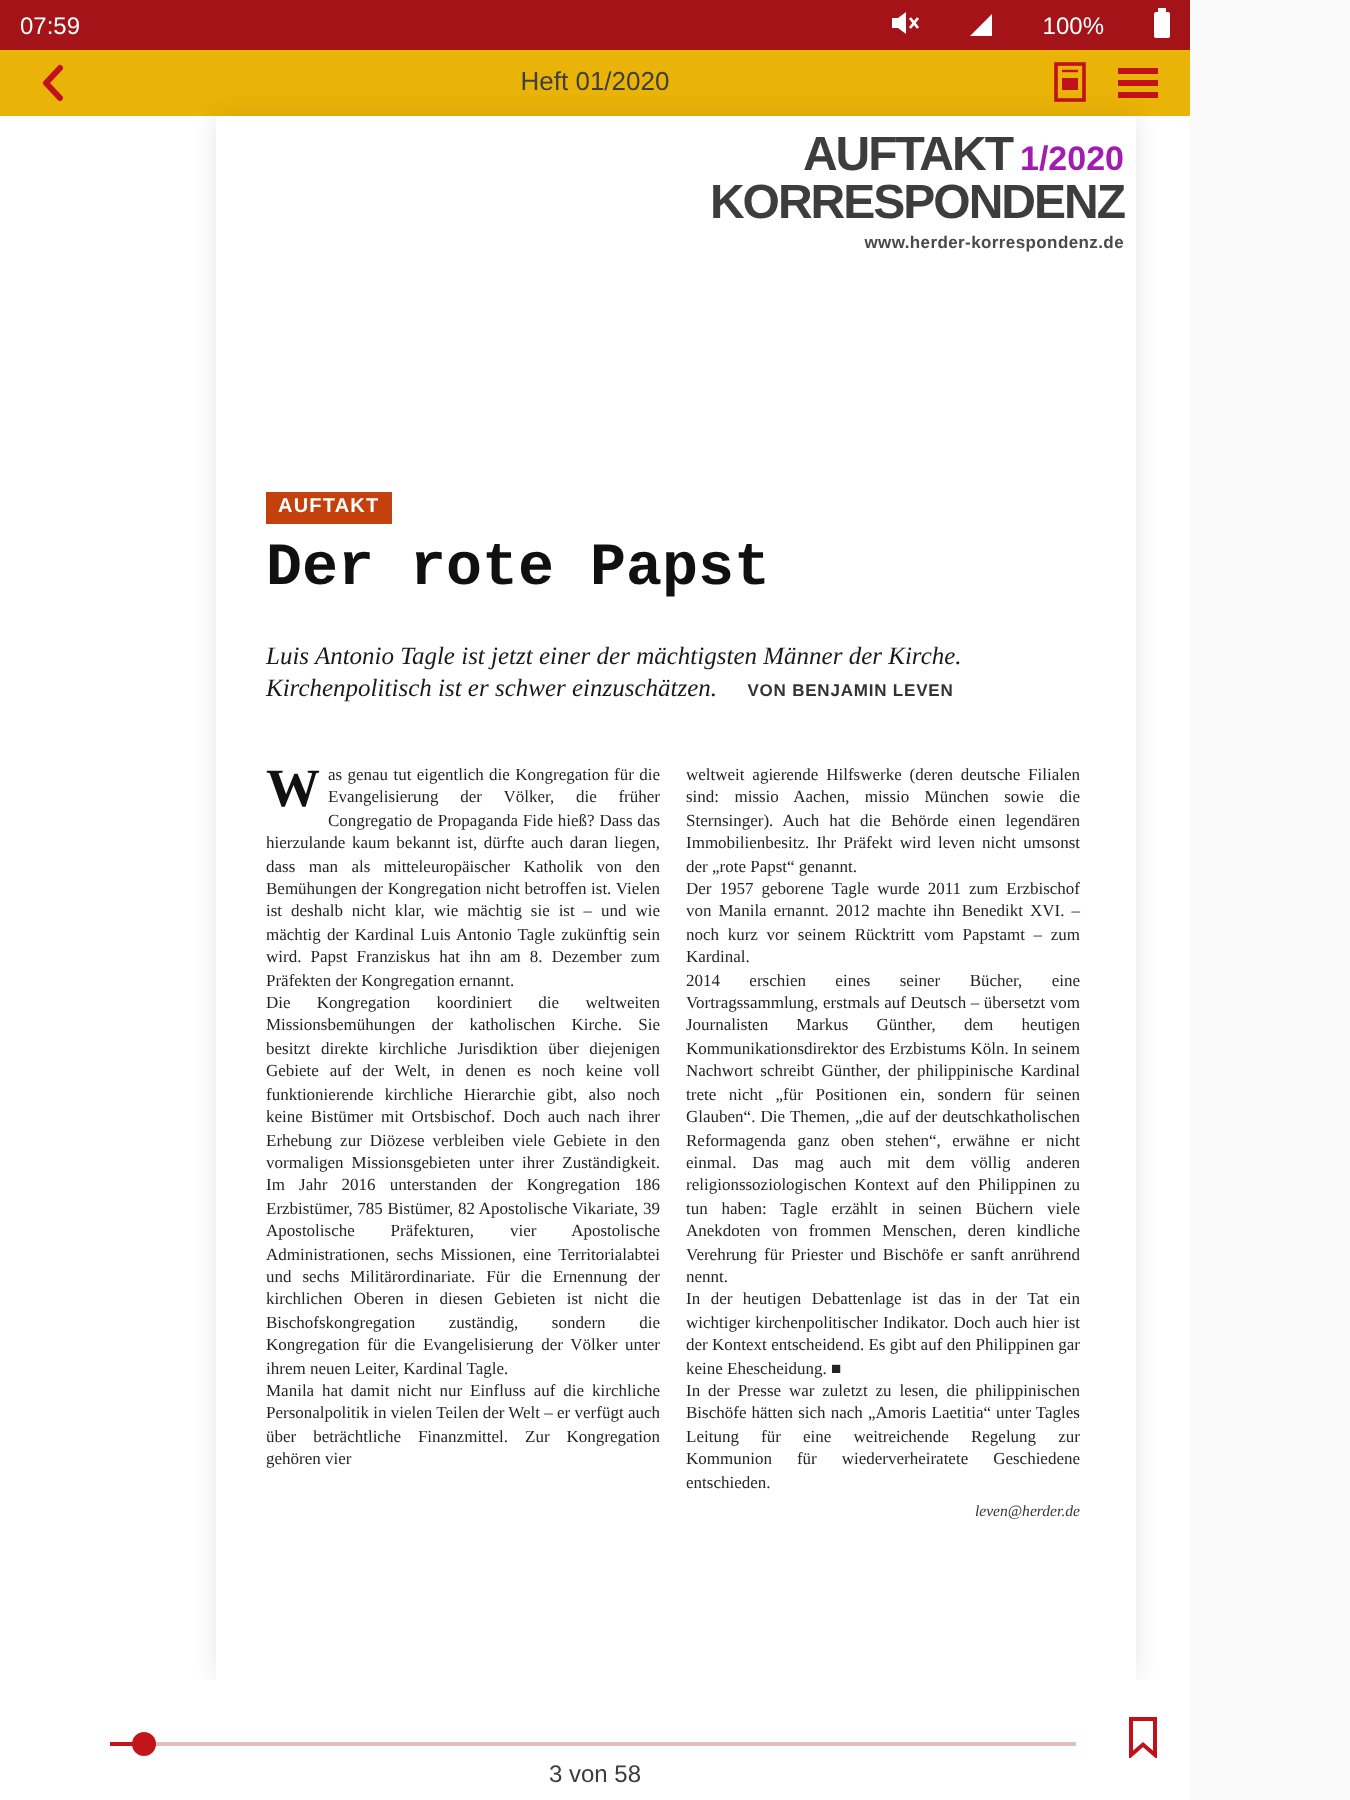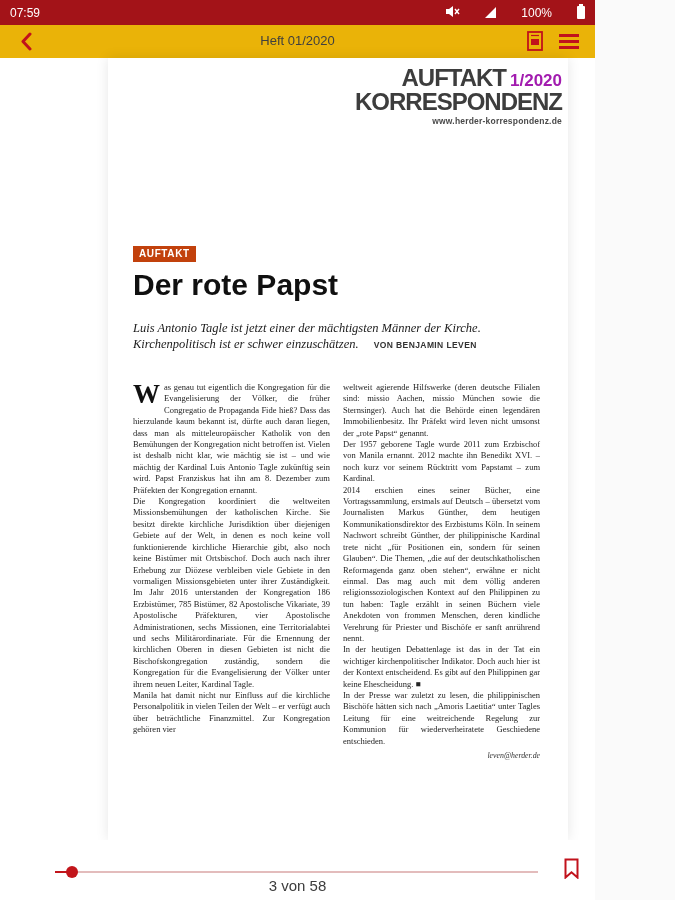--- a/index.html
+++ b/index.html
@@ -42,21 +42,21 @@
   .brand-issue { color:#a21caf; font-size:17px; font-weight:bold;
     letter-spacing:0; margin-left:4px; }
   .brand-url { font-weight:bold; font-size:8.5px; color:#4a4a4a;
     letter-spacing:0.2px; margin-top:3px; line-height:1.2; }
 
   .kicker { position:absolute; top:188px; left:25px; background:#c2410c;
     color:#fff; font-weight:bold; font-size:10px; letter-spacing:0.6px;
     padding:2px 6px 3px 6px; }
 
   .headline { position:absolute; top:210px; left:25px;
-    font-family:Liberation Sans, sans-serif; font-weight:bold; font-size:30px;
+    font-family:Liberation Mono, monospace; font-weight:bold; font-size:30px;
     color:#101010; }
 
   .standfirst { position:absolute; top:262px; left:25px; width:408px;
     font-family:"Liberation Serif", serif; font-style:italic;
     font-size:12.5px; line-height:16px; color:#1a1a1a; }
   .byline { font-family:"Liberation Sans", sans-serif; font-style:normal;
     font-weight:bold; font-size:8.5px; color:#333; letter-spacing:0.4px;margin-left:12px; }
 
   .article { position:absolute; top:324px; left:25px; width:408px;
     display:flex; gap:13px; }
@@ -73,21 +73,21 @@
     background:#fff; }
   .slider { position:absolute; top:26px; left:55px; right:57px; height:12px;
     cursor:pointer; }
   .slider-track { position:absolute; top:5px; left:0; right:0; height:2px;
     background:#e3bcbc; }
   .slider-progress { position:absolute; top:5px; left:0; width:3.5%; height:2px;
     background:#c2151b; }
   .slider-thumb { position:absolute; top:0; left:3.5%; width:12px; height:12px;
     margin-left:-6px; border-radius:50%; background:#c2151b; }
   .page-indicator { position:absolute; bottom:6px; left:0; right:0;
-    text-align:center; font-size:15px; color:#3c3c3c; }
+    text-align:center; font-size:12px; color:#3c3c3c; }
   .bookmark-btn { position:absolute; right:15px; top:18px; cursor:pointer; }
 </style>
 </head>
 <body>
 
 <div class="screen">
 
   <div class="status-bar">
     <span>07:59</span>
     <span class="status-right">

